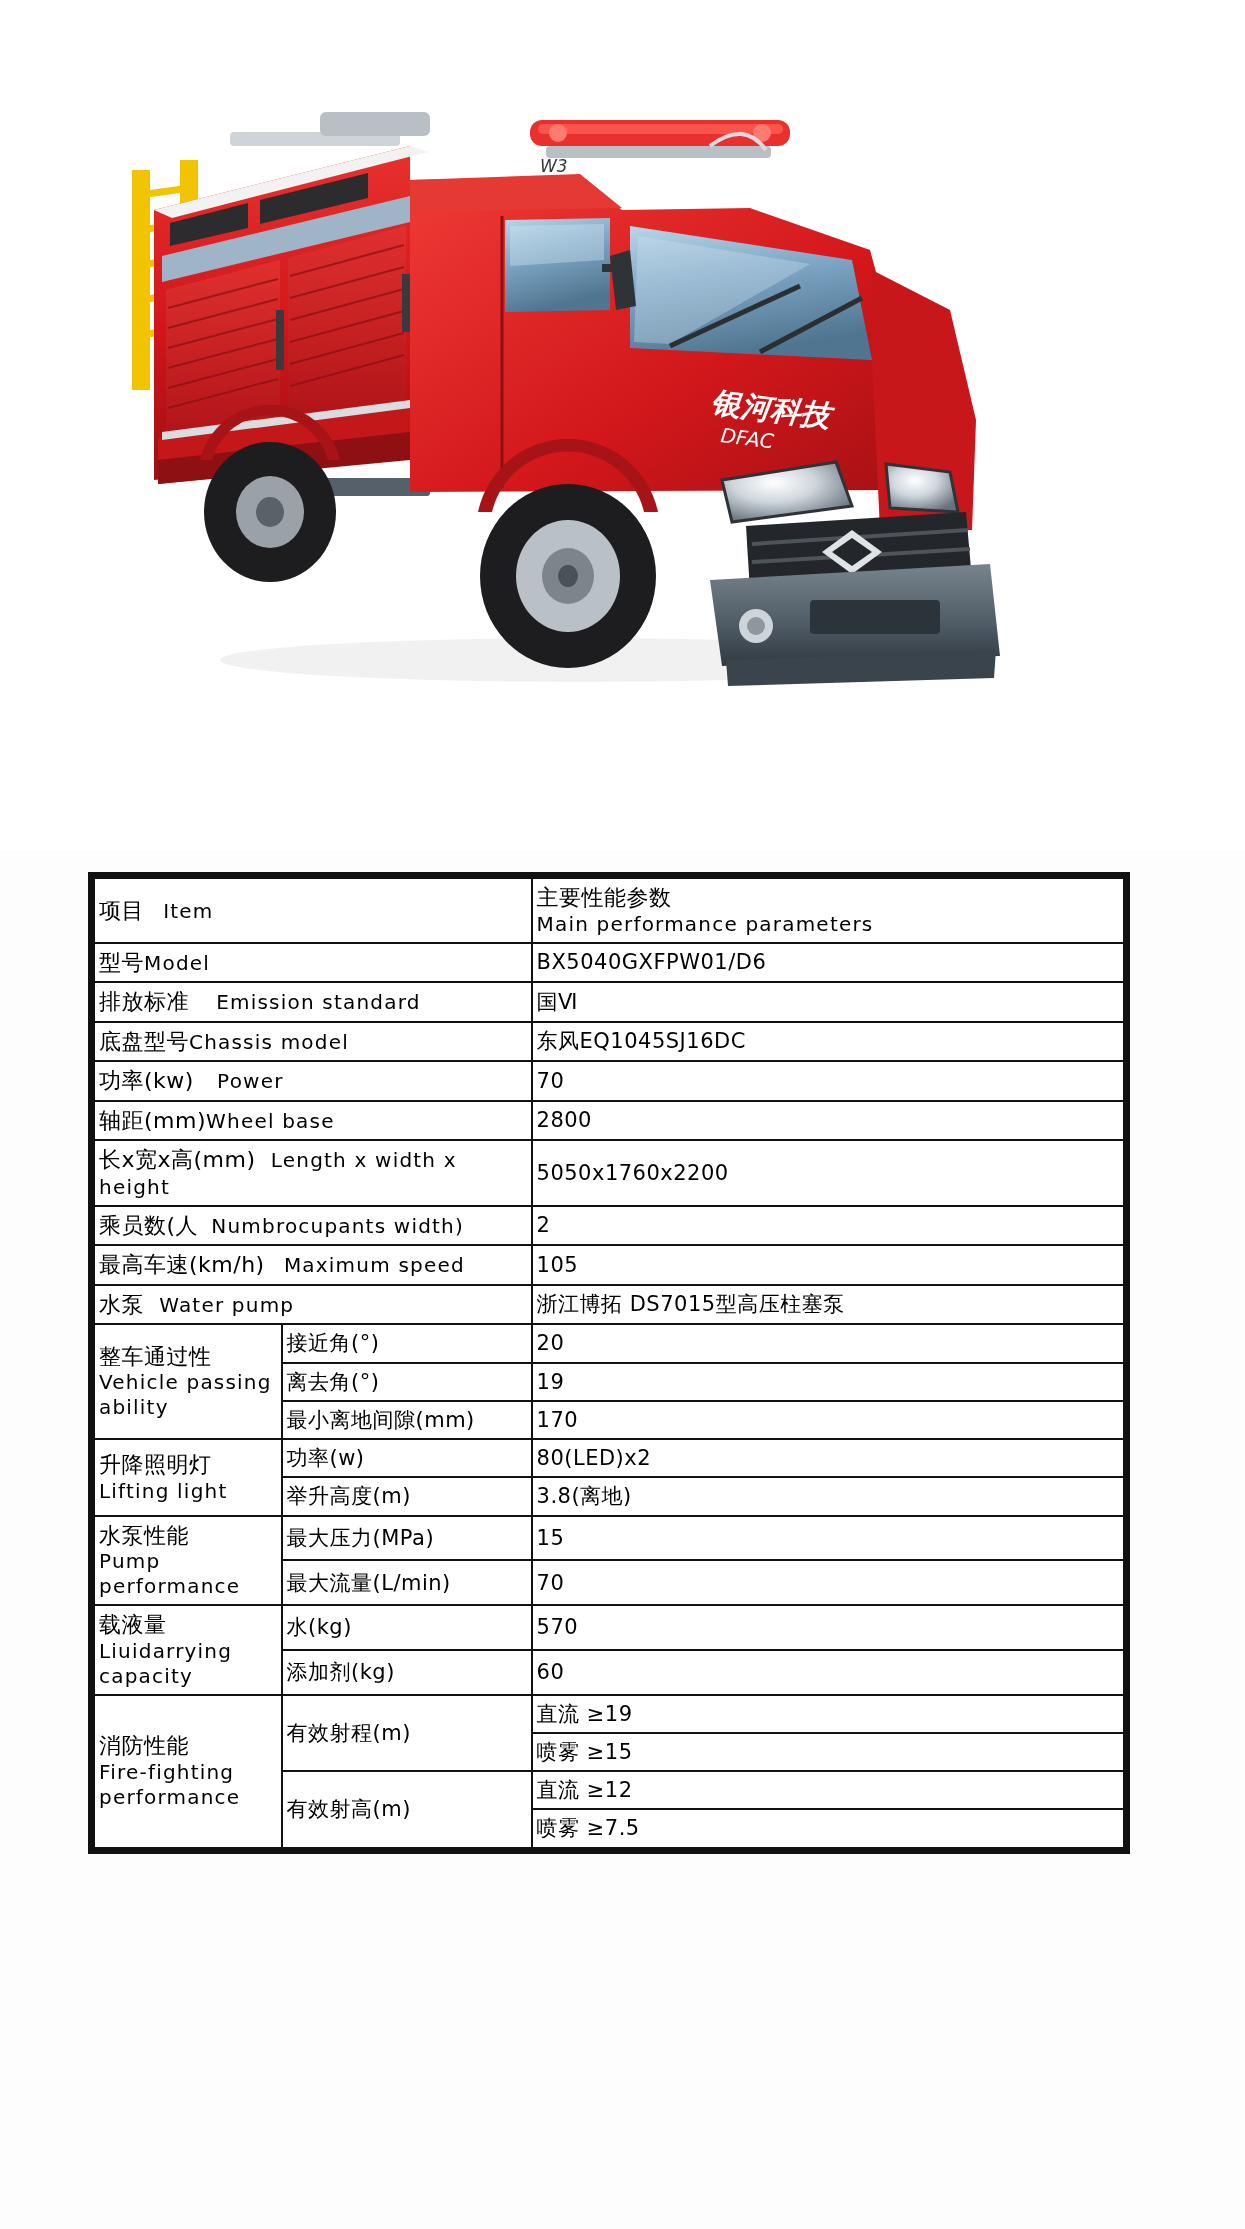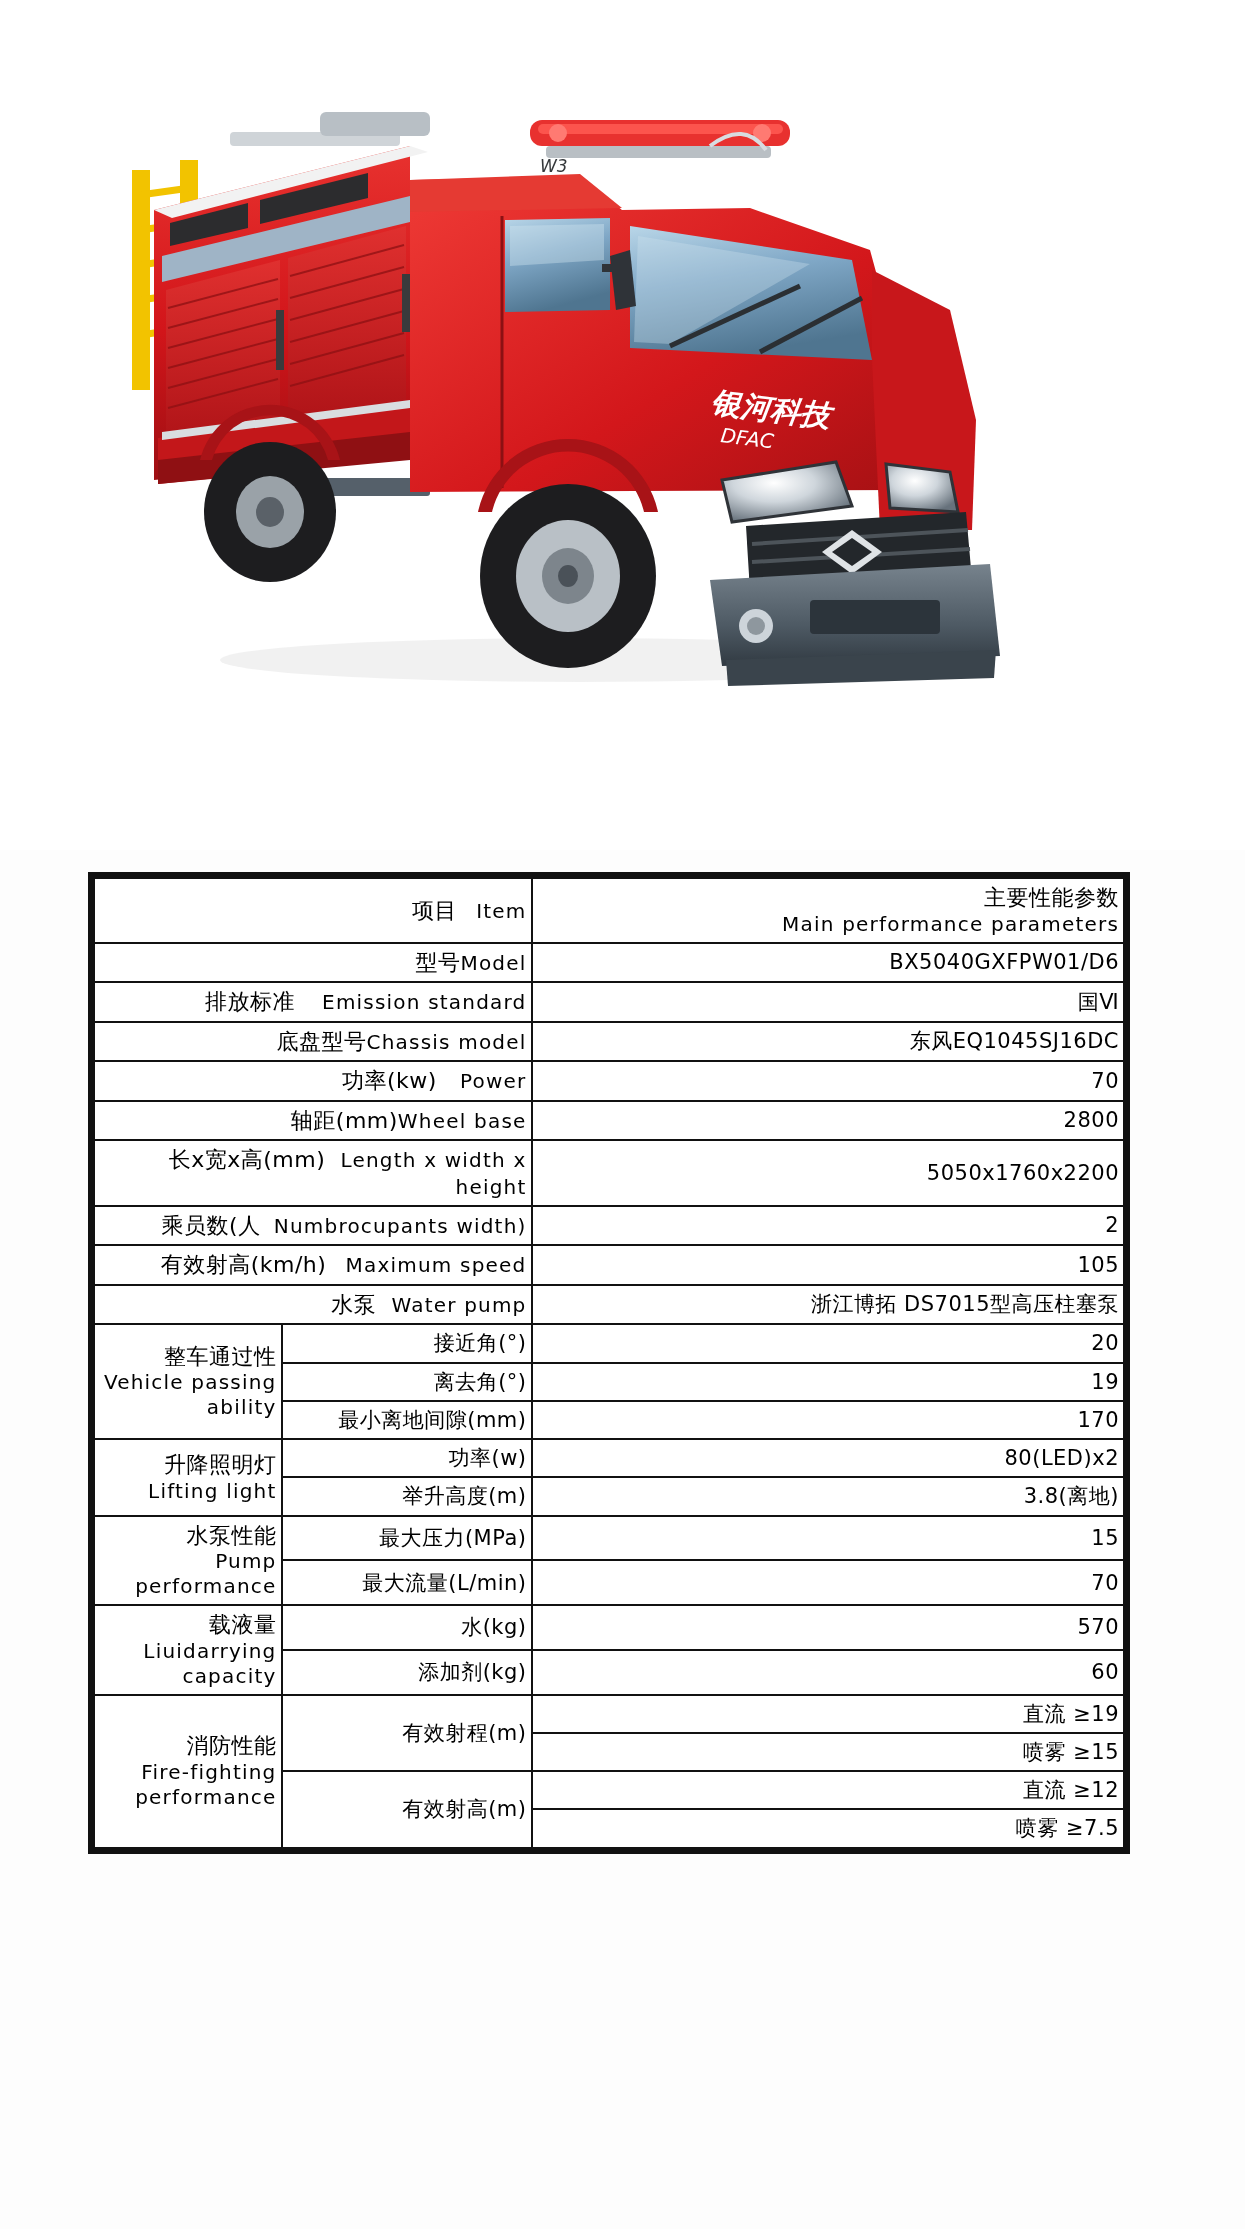--- a/index.html
+++ b/index.html
@@ -47,21 +47,21 @@
   }
   table.spec {
     border-collapse: collapse;
     width: 1035px;
     background: #ffffff;
     border: 7px solid #111111;
     table-layout: fixed;
   }
   table.spec td {
     border: 2px solid #111111;
-    text-align: right;
+    text-align: left;
     vertical-align: middle;
     padding: 5px 4px;
     color: #000;
     font-size: 21px;
     line-height: 1.25;
     font-family: "DejaVu Sans", "Liberation Sans", sans-serif;
     letter-spacing: 0.5px;
   }
   td.head-cell {
     font-size: 22px;
@@ -316,21 +316,21 @@
         </tr>
         <tr>
           <td class="label" colspan="2">
             <span class="cn">乘员数(人</span>
             <span class="en" style="margin-left:6px">Numbrocupants width)</span>
           </td>
           <td class="value">2</td>
         </tr>
         <tr>
           <td class="label" colspan="2">
-            <span class="cn">有效射高(km/h)</span>
+            <span class="cn">最高车速(km/h)</span>
             <span class="en" style="margin-left:12px">Maximum speed</span>
           </td>
           <td class="value">105</td>
         </tr>
         <tr>
           <td class="label" colspan="2">
             <span class="cn">水泵</span>
             <span class="en" style="margin-left:8px">Water pump</span>
           </td>
           <td class="value">浙江博拓 DS7015型高压柱塞泵</td>

